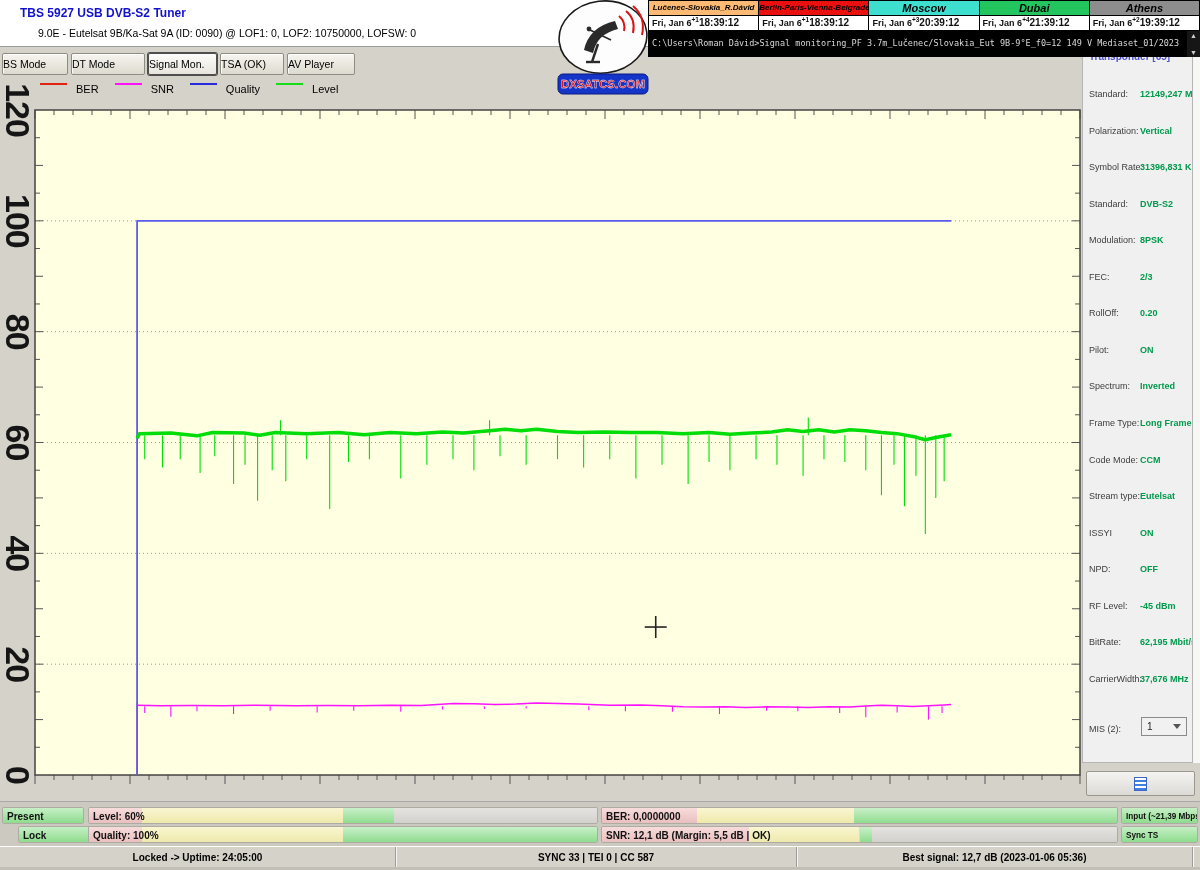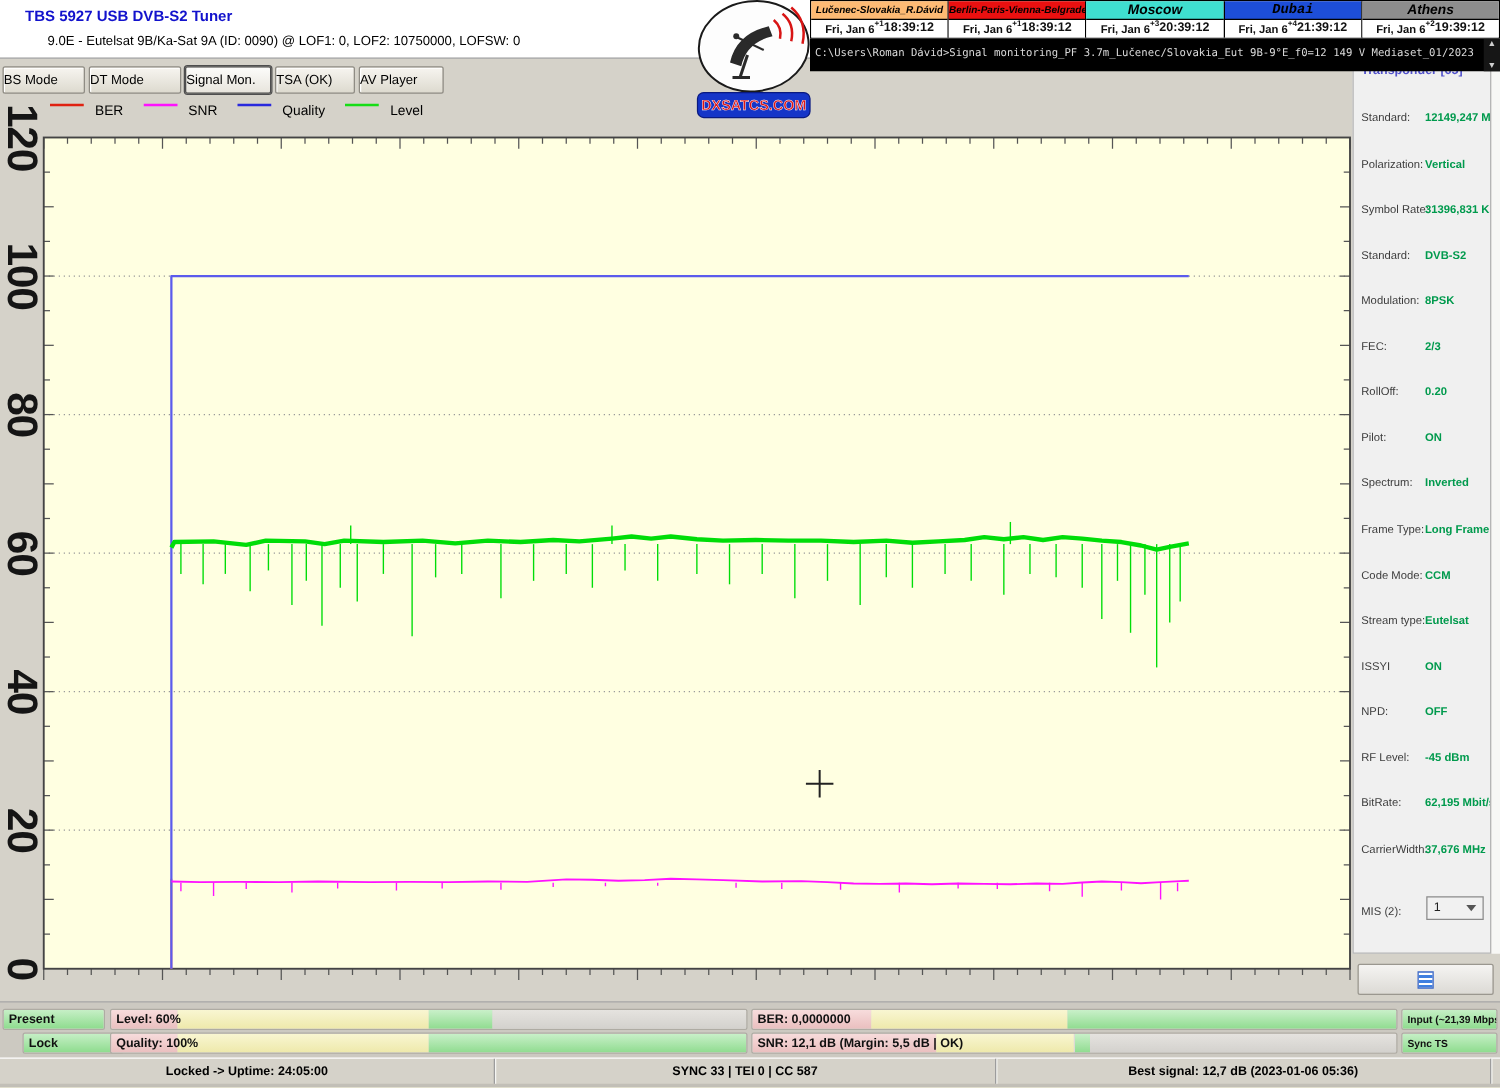--- a/index.html
+++ b/index.html
@@ -19,21 +19,21 @@
   
   #logo{position:absolute;left:556px;top:0;width:94px;height:97px;z-index:6}
   
   #clock-strip{position:absolute;left:648px;top:0;width:552px;height:31px;display:flex;
                border:1px solid #000;box-sizing:border-box;background:#fff;z-index:5}
   .clock-col{flex:1;display:flex;flex-direction:column;border-left:1px solid #000;min-width:0}
   .clock-col:first-child{border-left:none}
   .clock-head{height:14px;line-height:14px;text-align:center;font-weight:bold;font-style:italic;
               font-size:11px;color:#000;border-bottom:1px solid #000;overflow:hidden;white-space:nowrap}
   .clock-head.small{font-size:8px}
-  .clock-time-row{height:15px;background:#fff;display:flex;align-items:center;justify-content:center;
+  .clock-time-row{height:15px;background:#fff;display:flex;align-items:center;justify-content:flex-start;
                   padding:0 3px;font-weight:bold}
   .clock-date{font-size:9px;white-space:nowrap}
   .clock-offset{font-size:6.5px;position:relative;top:-3px}
   .clock-time{font-size:10px;white-space:nowrap}
   
   #console{position:absolute;left:648px;top:31px;width:552px;height:26px;background:#000;z-index:4}
   #console-text{position:absolute;left:4px;top:7px;right:16px;font-family:"DejaVu Sans Mono",monospace;
                 font-size:8.5px;color:#d9d9d9;white-space:nowrap;overflow:hidden}
   #console-scroll{position:absolute;right:0;top:0;width:13px;height:26px;background:#161616;
                   display:flex;flex-direction:column;justify-content:space-between;align-items:center;
@@ -413,21 +413,21 @@
     </div>
     <div class="clock-col">
       <div class="clock-head" style="background: rgb(63, 223, 208);">Moscow</div>
       <div class="clock-time-row">
         <span class="clock-date">Fri, Jan 6</span>
         <span class="clock-offset">+3</span>
         <span class="clock-time">20:39:12</span>
       </div>
     </div>
     <div class="clock-col">
-      <div class="clock-head" style="background: #1d4ed8; font-family: Liberation Mono, monospace;">Dubai</div>
+      <div class="clock-head" style="background: #22c55e;">Dubai</div>
       <div class="clock-time-row">
         <span class="clock-date">Fri, Jan 6</span>
         <span class="clock-offset">+4</span>
         <span class="clock-time">21:39:12</span>
       </div>
     </div>
     <div class="clock-col">
       <div class="clock-head" style="background: rgb(141, 141, 141);">Athens</div>
       <div class="clock-time-row">
         <span class="clock-date">Fri, Jan 6</span>

